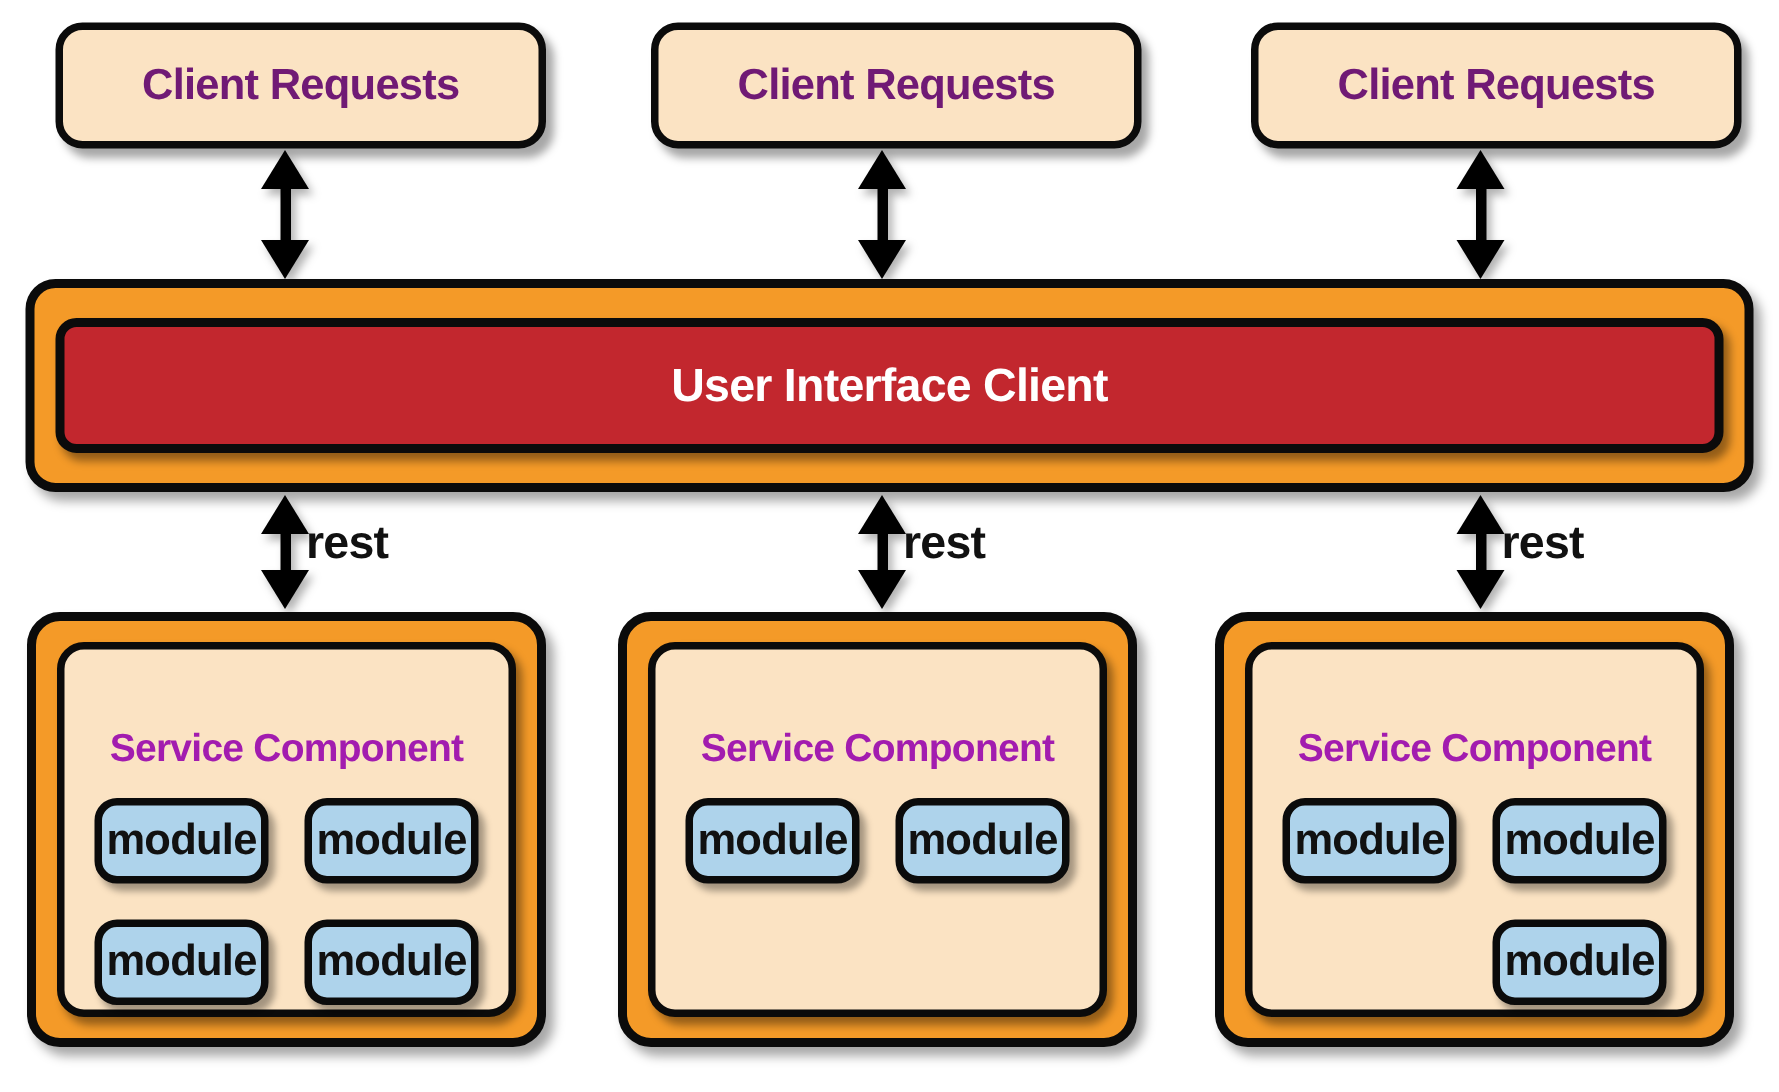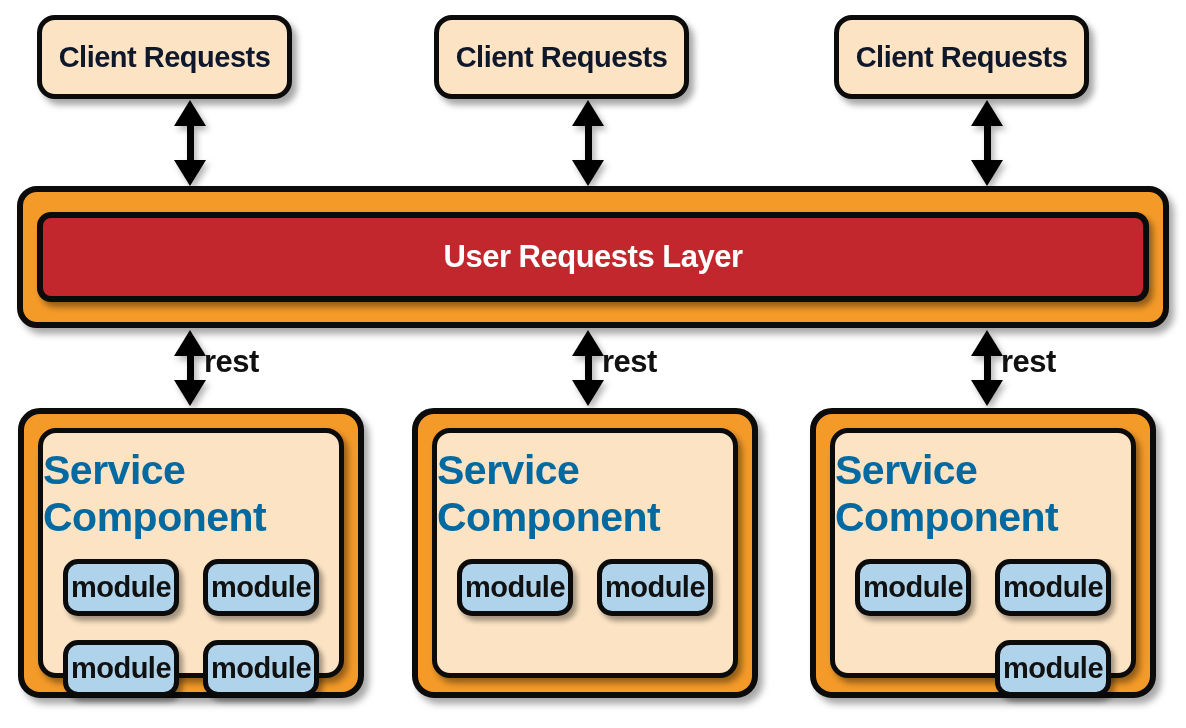--- a/index.html
+++ b/index.html
@@ -11,32 +11,32 @@
     width: 1186px;
     height: 728px;
     background: #ffffff;
     overflow: hidden;
   }
 
   
   .client-box {
     position: absolute;
     top: 15px;
-    width: 255px;
+    width: 327px;
     height: 84px;
     background: #FBE3C3;
     border: 5px solid #0b0b0b;
     border-radius: 18px;
     display: flex;
     align-items: center;
     justify-content: center;
     font-size: 29px;
     font-weight: 600;
     letter-spacing: -0.5px;
-    color: #0f172a;
+    color: #701a75;
     box-shadow: 5px 6px 6px rgba(0,0,0,0.35);
   }
   .client-1 { left: 37px; }
   .client-2 { left: 434px; }
   .client-3 { left: 834px; }
 
   
   .varrow {
     position: absolute;
     width: 34px;
@@ -132,24 +132,25 @@
     background: #FBE3C3;
     border: 5px solid #0b0b0b;
     border-radius: 18px;
     display: flex;
     flex-direction: column;
     align-items: center;
     padding-top: 14px;
     box-shadow: 4px 5px 6px rgba(0,0,0,0.4);
   }
   .sc-title {
-    font-size: 41px;
-    font-weight: 600;
-    letter-spacing: -0.5px;
-    color: #0369a1;
+    font-size: 26px;
+    font-weight: 600;
+    letter-spacing: -0.5px;
+    color: #a21caf;
+    margin-top: 36px;
   }
   .module-grid {
     margin-top: 18px;
     display: grid;
     grid-template-columns: 116px 116px;
     column-gap: 24px;
     row-gap: 24px;
   }
   .module {
     width: 116px;
@@ -194,21 +195,21 @@
     <div class="head-down"></div>
   </div>
   <div class="varrow arrow-top a3">
     <div class="head-up"></div>
     <div class="shaft"></div>
     <div class="head-down"></div>
   </div>
 
   <div class="ui-outer">
     <div class="ui-inner">
-      <span>User Requests Layer</span>
+      <span>User Interface Client</span>
     </div>
   </div>
 
   <div class="varrow arrow-rest a1">
     <div class="head-up"></div>
     <div class="shaft"></div>
     <div class="head-down"></div>
   </div>
   <div class="varrow arrow-rest a2">
     <div class="head-up"></div>

